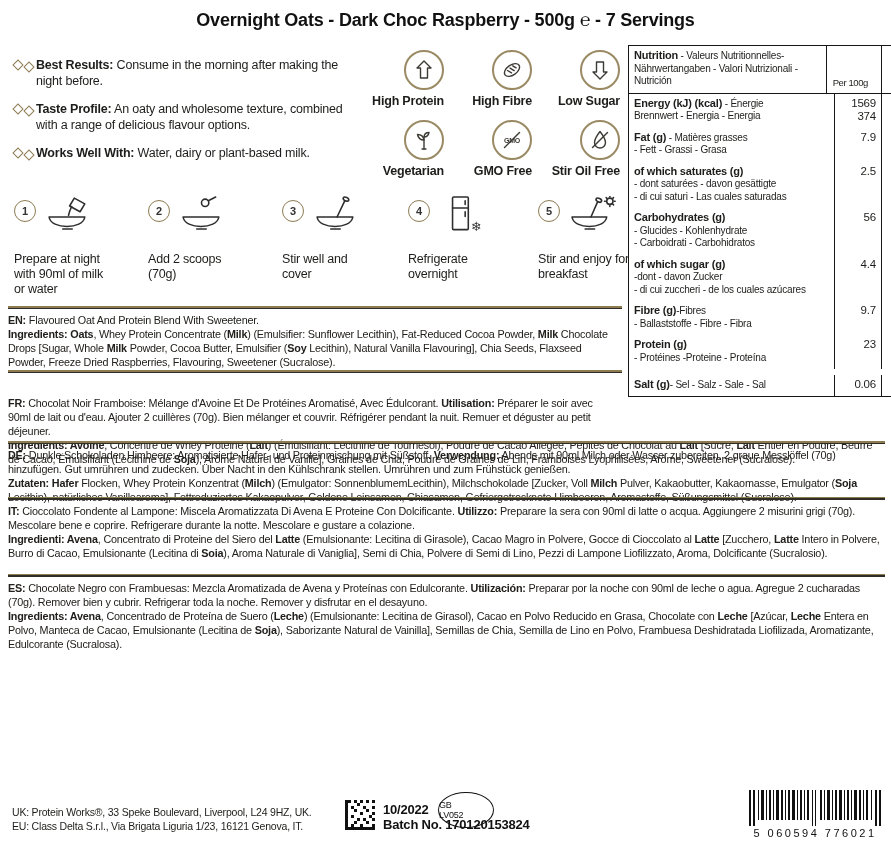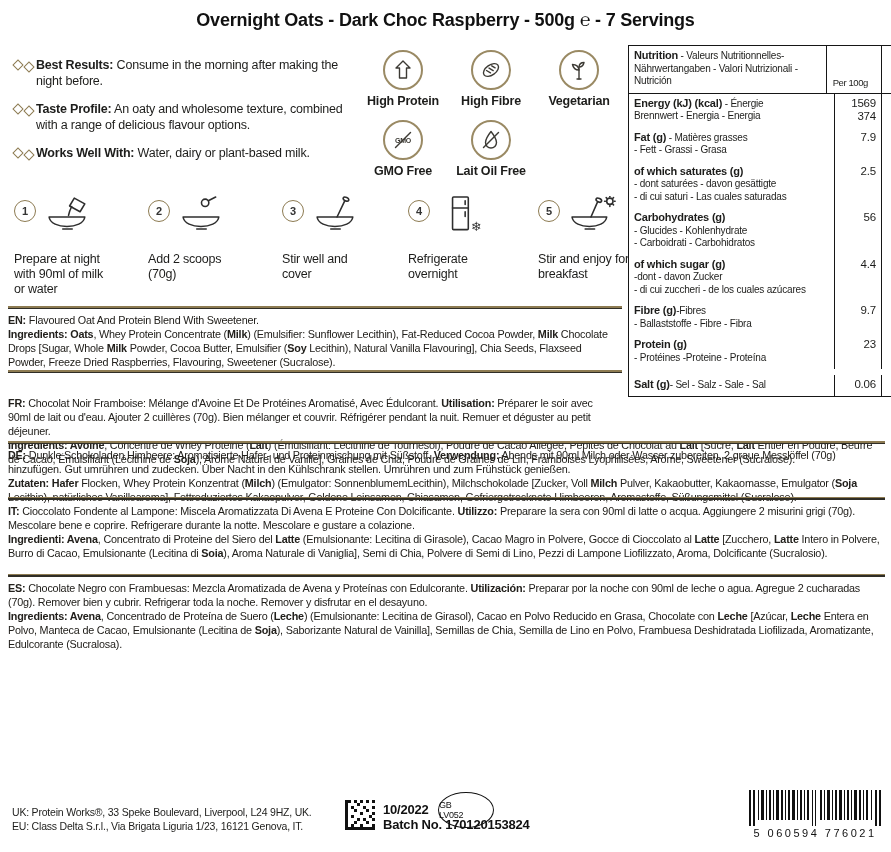--- a/index.html
+++ b/index.html
@@ -16,21 +16,21 @@
   .info{position:absolute;left:14px;top:58px;width:346px;}
   .bullet{display:flex;margin-bottom:13px;}
   .dd{flex:0 0 22px;display:flex;gap:3px;margin-top:3px;}
   .dd i{display:block;width:6px;height:6px;border:1.4px solid #8d7b52;transform:rotate(45deg);}
   .dd i:last-child{margin-top:2px;}
   .bullet p{margin:0;font-size:12.5px;line-height:15.5px;}
 
   
   .badges{position:absolute;left:362px;top:50px;width:258px;
           display:grid;grid-template-columns:repeat(3,1fr);row-gap:12px;column-gap:6px;}
-  .badge{display:flex;flex-direction:column;align-items:center;}
+  .badge{display:flex;flex-direction:column;align-items:flex-end;}
   .bicon{width:36px;height:36px;border:2px solid #9a8a64;border-radius:50%;
          display:flex;align-items:center;justify-content:center;}
   .blabel{margin-top:4px;font-size:12.5px;font-weight:bold;white-space:nowrap;}
   .bicon svg{stroke:#3c3a34;fill:none;stroke-width:1.4;stroke-linecap:round;stroke-linejoin:round;}
 
   
   .nutrition{position:absolute;left:628px;top:45px;width:307px;height:352px;
              border:1.6px solid #161616;box-sizing:border-box;display:flex;flex-direction:column;}
   .nrow{display:flex;}
   .nrow.salt{margin-top:auto;}
@@ -139,20 +139,28 @@
               <line x1="11.5" y1="9.3" x2="13.5" y2="13.7"></line>
               <line x1="15" y1="9" x2="16.6" y2="12.6"></line>
             </g>
           </svg>
       </span>
       <span class="blabel">High Fibre</span>
     </div>
     <div class="badge">
       <span class="bicon">
         <svg width="24" height="24" viewBox="0 0 24 24">
+            <path d="M12 21 L5 14 H8.5 V4 H15.5 V14 H19 Z"></path>
+          </svg>
+      </span>
+      <span class="blabel">Low Sugar</span>
+    </div>
+    <div class="badge">
+      <span class="bicon">
+        <svg width="24" height="24" viewBox="0 0 24 24">
             <line x1="12" y1="21" x2="12" y2="9"></line>
             <path d="M12 12 C8 12 6 9 5.5 6.5 C9 6.5 11.5 8.5 12 12 Z"></path>
             <path d="M12 9 C14.5 9 16.5 7 17 4.5 C14 4.5 12.2 6.2 12 9 Z"></path>
             <path d="M10 21 h4"></path>
           </svg>
       </span>
       <span class="blabel">Vegetarian</span>
     </div>
     <div class="badge">
       <span class="bicon">
@@ -163,21 +171,21 @@
       </span>
       <span class="blabel">GMO Free</span>
     </div>
     <div class="badge">
       <span class="bicon">
         <svg width="24" height="24" viewBox="0 0 24 24">
             <path d="M12 3.5 C12 3.5 6.5 10.5 6.5 14.5 A5.5 5.5 0 0 0 17.5 14.5 C17.5 10.5 12 3.5 12 3.5 Z"></path>
             <line x1="4.5" y1="19.5" x2="19.5" y2="4.5"></line>
           </svg>
       </span>
-      <span class="blabel">Lait Oil Free</span>
+      <span class="blabel">Stir Oil Free</span>
     </div>
   </section>
 
   <section class="nutrition">
     <div class="nrow nhead">
       <div class="nlabel"><b>Nutrition</b> - Valeurs Nutritionnelles-<br>Nährwertangaben - Valori Nutrizionali -<br>Nutrición</div>
       <div class="ncol nch">Per 100g</div>
       <div class="ncol nch">Per 70g</div>
     </div>
     <div class="nrow">

